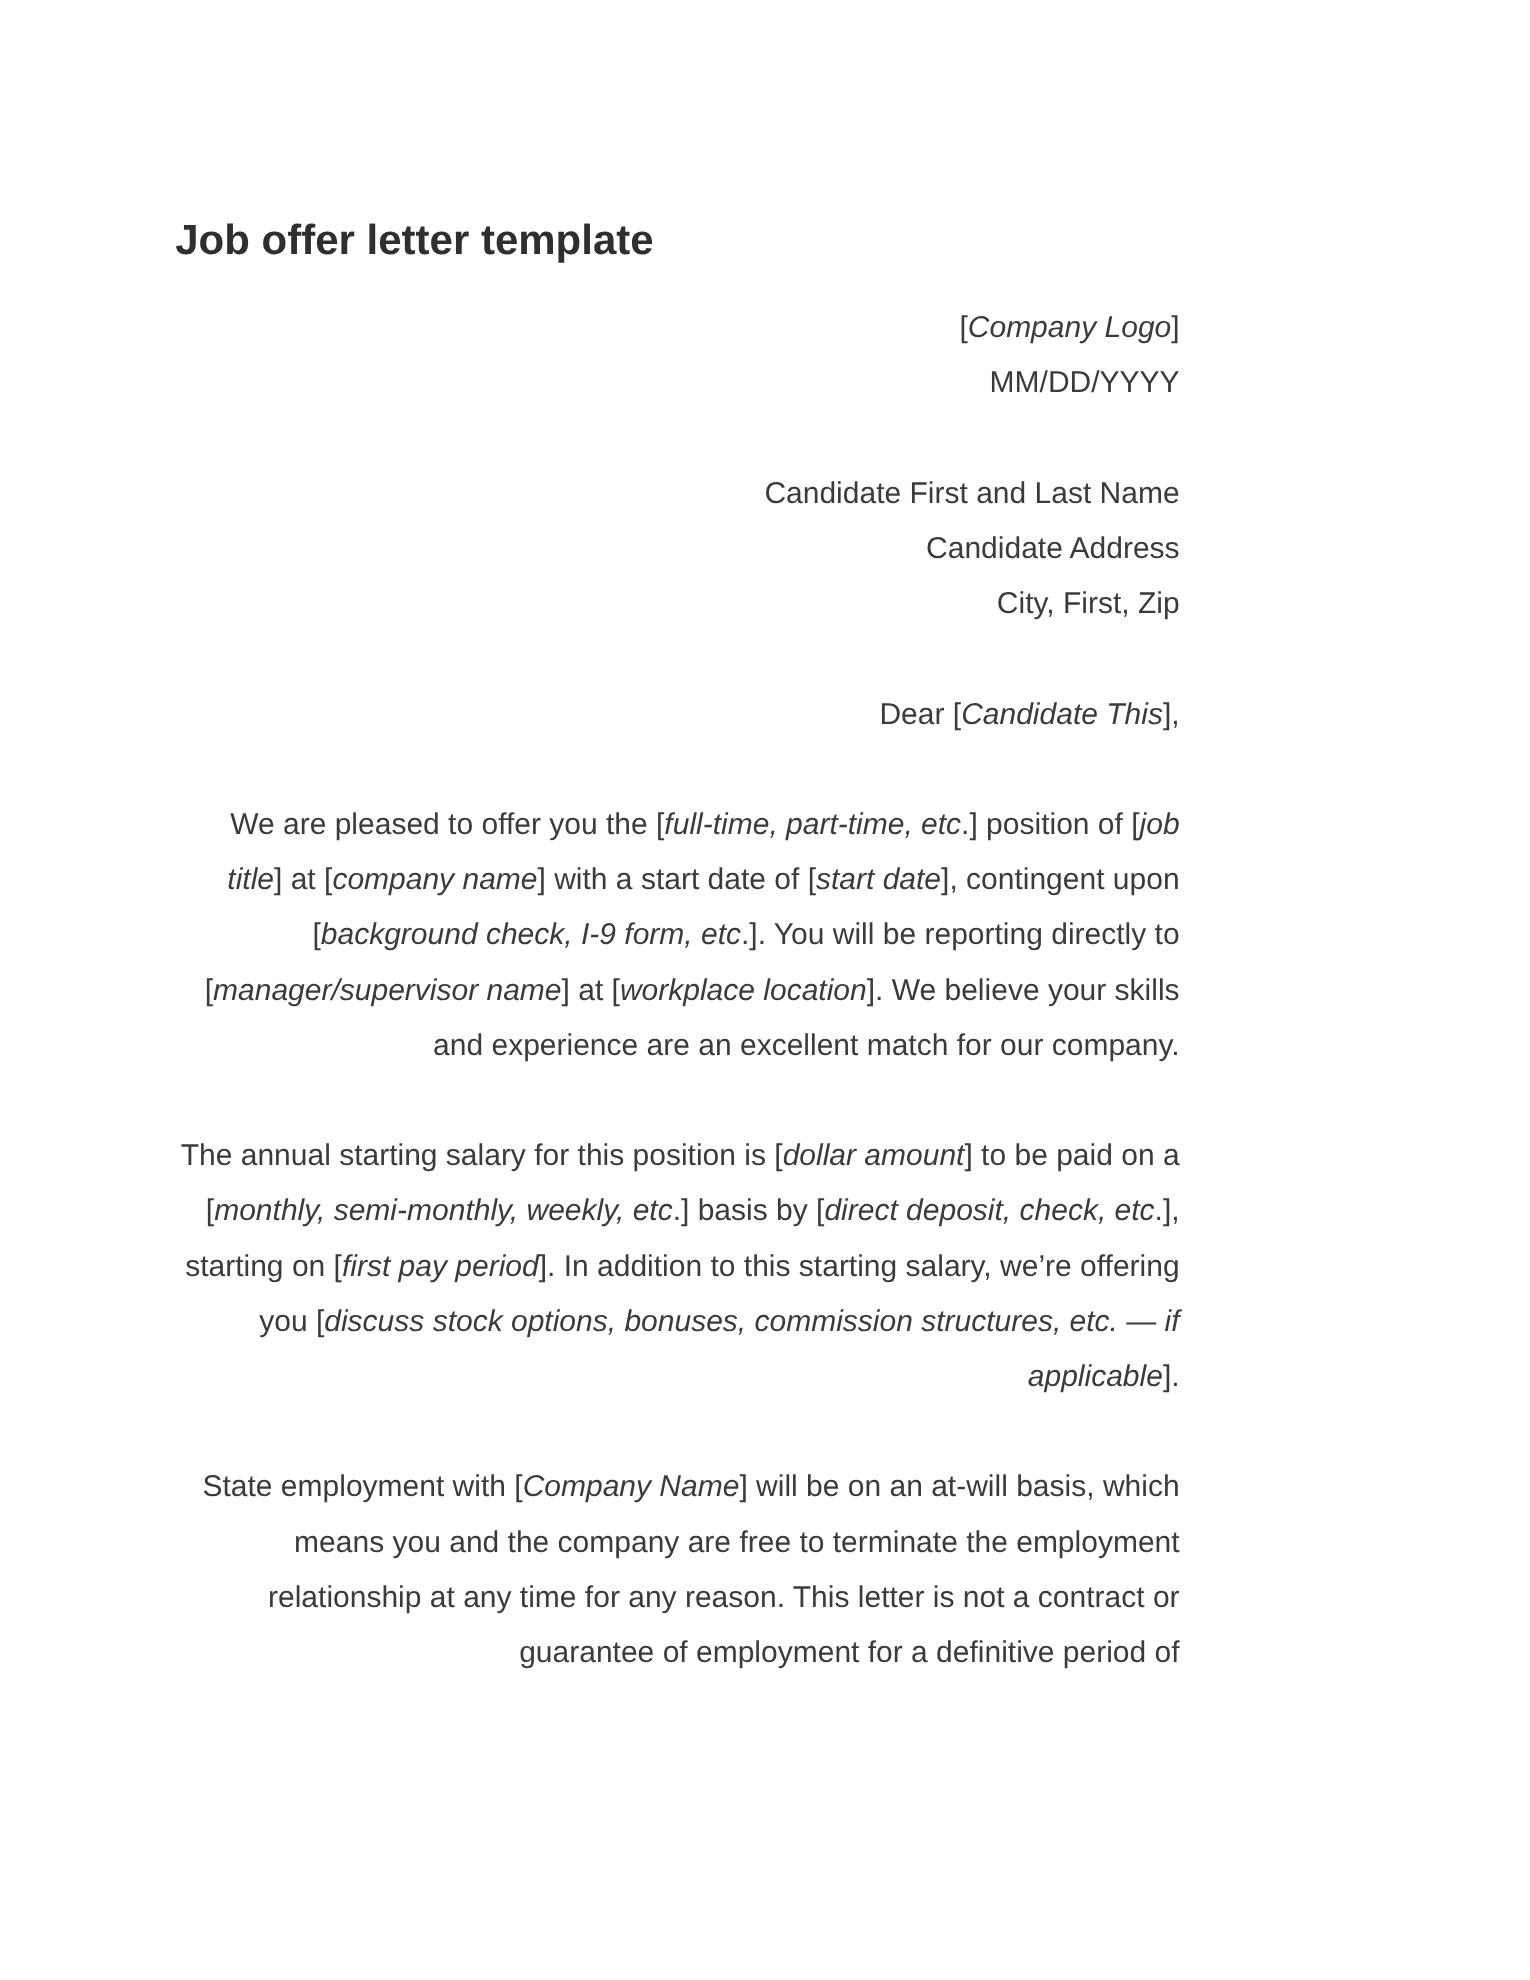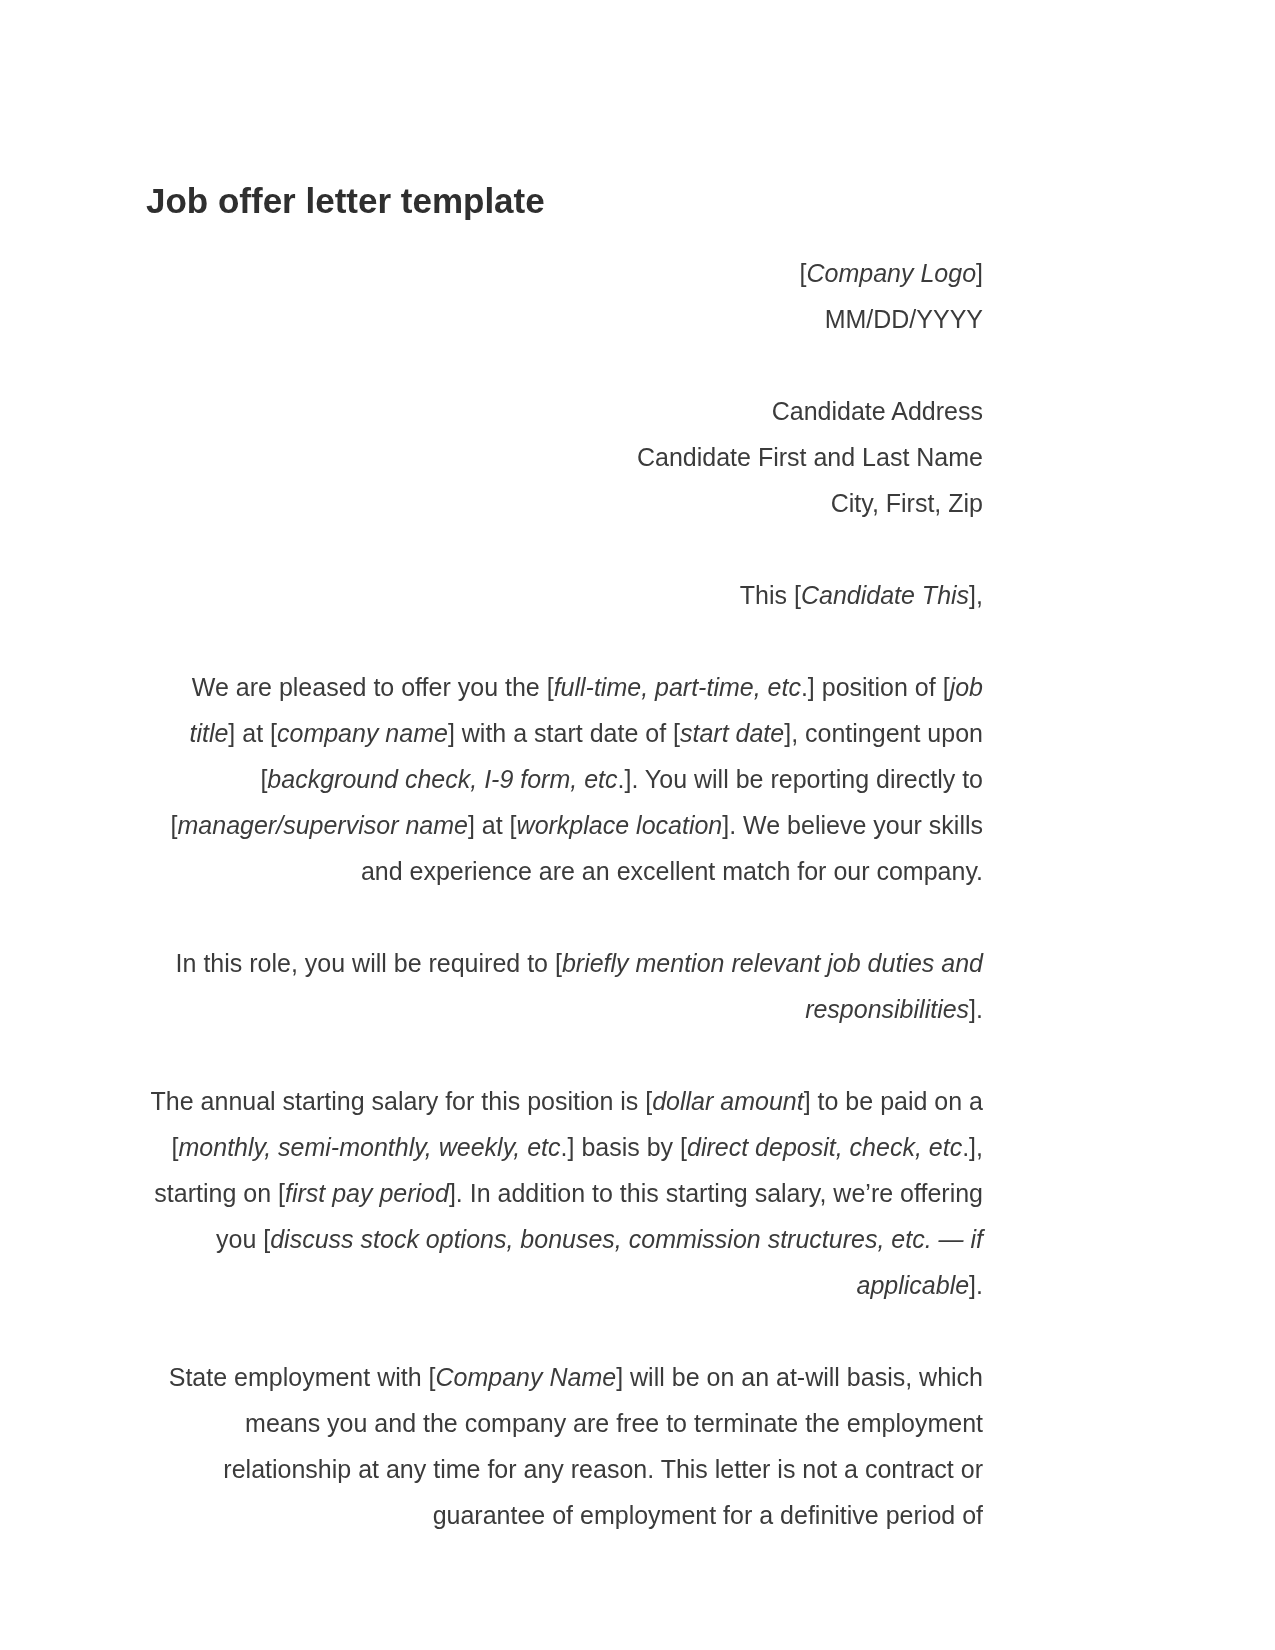--- a/index.html
+++ b/index.html
@@ -45,28 +45,27 @@
 
 <div class="page">
 
   <h1 class="doc-title">Job offer letter template</h1>
 
   <p class="align-right"><span>[</span><span class="it">Company Logo</span><span>]</span></p>
 
   <p>MM/DD/YYYY</p>
 
   <div class="gap">
+    <p>Candidate First and Last Name</p>
     <p>Candidate Address</p>
-    <p>Candidate First and Last Name</p>
     <p>City, First, Zip</p>
   </div>
 
-  <p class="gap"><span>This [</span><span class="it">Candidate This</span><span>],</span></p>
+  <p class="gap"><span>Dear [</span><span class="it">Candidate This</span><span>],</span></p>
 
   <p class="gap"><span>We are pleased to offer you the [</span><span class="it">full-time, part-time, etc</span><span>.] position of [</span><span class="it">job title</span><span>] at [</span><span class="it">company name</span><span>] with a start date of [</span><span class="it">start date</span><span>], contingent upon [</span><span class="it">background check, I-9 form, etc</span><span>.]. You will be reporting directly to [</span><span class="it">manager/supervisor name</span><span>] at [</span><span class="it">workplace location</span><span>]. We believe your skills and experience are an excellent match for our company.</span></p>
 
-  <p class="gap"><span>In this role, you will be required to [</span><span class="it">briefly mention relevant job duties and responsibilities</span><span>].</span></p>
 
   <p class="gap"><span>The annual starting salary for this position is [</span><span class="it">dollar amount</span><span>] to be paid on a [</span><span class="it">monthly, semi-monthly, weekly, etc</span><span>.] basis by [</span><span class="it">direct deposit, check, etc</span><span>.], starting on [</span><span class="it">first pay period</span><span>]. In addition to this starting salary, we’re offering you [</span><span class="it">discuss stock options, bonuses, commission structures, etc. — if applicable</span><span>].</span></p>
 
   <p class="gap"><span>State employment with [</span><span class="it">Company Name</span><span>] will be on an at-will basis, which means you and the company are free to terminate the employment relationship at any time for any reason. This letter is not a contract or guarantee of employment for a definitive period of</span></p>
 
 </div>
 
 </body></html>

